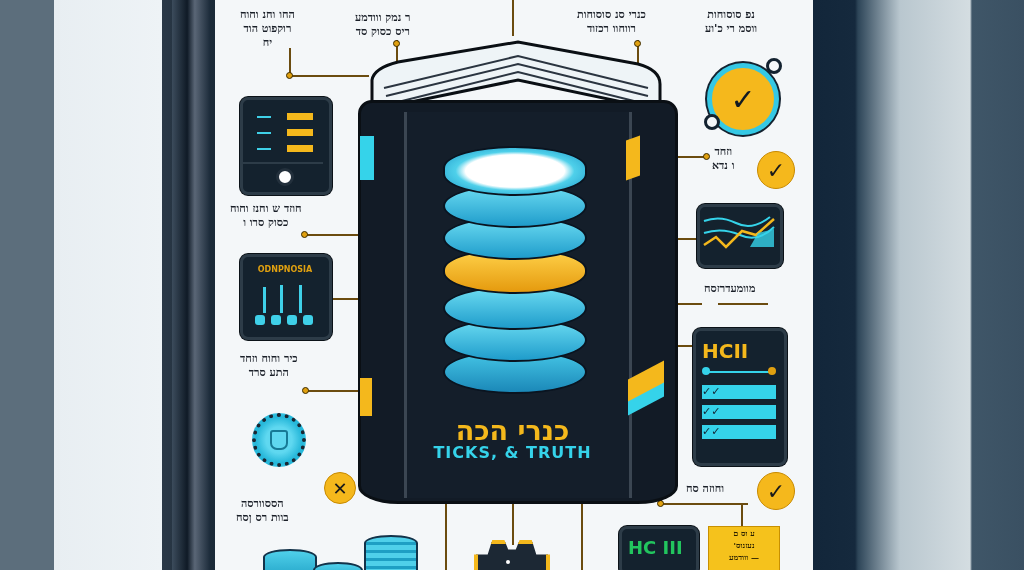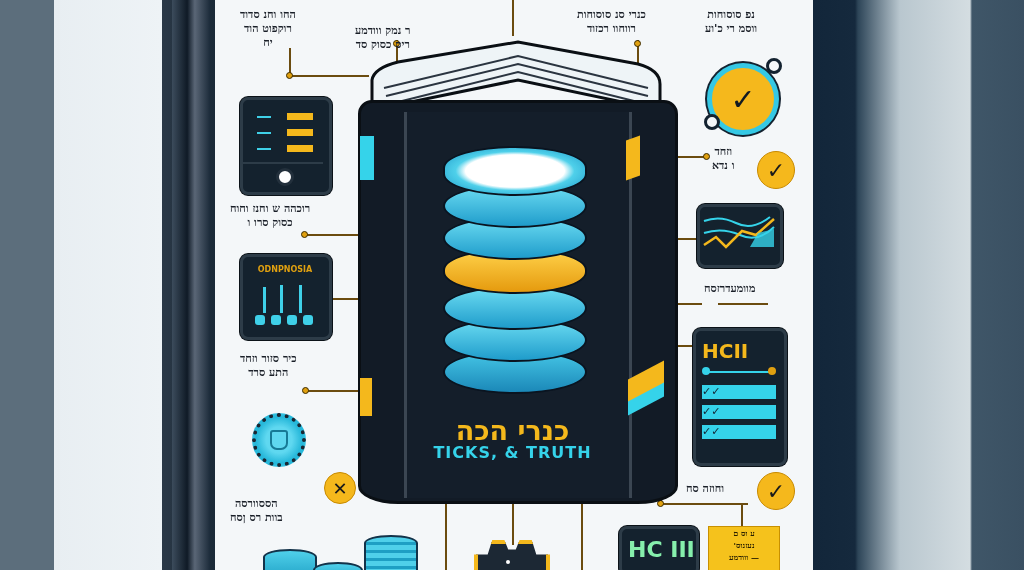--- a/index.html
+++ b/index.html
@@ -50,25 +50,25 @@
 <div class="line" style="left:672px;top:345px;width:22px;height:2px"></div>
 <div class="line" style="left:660px;top:465px;width:2px;height:40px"></div>
 <div class="line" style="left:660px;top:503px;width:88px;height:2px"></div>
 <div class="line" style="left:741px;top:503px;width:2px;height:24px"></div>
 <div class="dot" style="left:657px;top:500px"></div>
 <div class="line" style="left:445px;top:495px;width:2px;height:75px"></div>
 <div class="line" style="left:512px;top:495px;width:2px;height:50px"></div>
 <div class="line" style="left:581px;top:495px;width:2px;height:75px"></div>
 
 <div class="label" style="left:240px;top:8px">
-  <div>החו וחנ סדוד</div>
+  <div>החו וחנ וחוח</div>
   <div>רוקפוט הוד</div>
   <div>יח</div>
 </div>
-<div class="label" style="left:355px;top:24px">
+<div class="label" style="left:355px;top:11px">
   <div>ר נמק ווודמע</div>
   <div>ריס כסוק סד</div>
 </div>
 <div class="label" style="left:577px;top:8px">
   <div>כנרי סנ סוסוחות</div>
   <div>רווחוו רכזוד</div>
 </div>
 <div class="label" style="left:705px;top:8px">
   <div>נפ סוסוחות</div>
   <div>ווסמ רי כ'וע</div>
@@ -78,44 +78,44 @@
   <div class="abs" style="left:14px;top:16px;width:14px;height:2px;background:#3fd0e8"></div>
   <div class="abs" style="left:44px;top:13px;width:26px;height:7px;background:#f4b81c"></div>
   <div class="abs" style="left:14px;top:32px;width:14px;height:2px;background:#3fd0e8"></div>
   <div class="abs" style="left:44px;top:29px;width:26px;height:7px;background:#f4b81c"></div>
   <div class="abs" style="left:14px;top:48px;width:14px;height:2px;background:#3fd0e8"></div>
   <div class="abs" style="left:44px;top:45px;width:26px;height:7px;background:#f4b81c"></div>
   <div class="abs" style="left:0;top:62px;width:80px;height:2px;background:#2d3c48"></div>
   <div class="abs" style="left:33px;top:68px;width:12px;height:12px;border-radius:50%;background:#fff;border:3px solid #23303c"></div>
 </div>
 <div class="label" style="left:230px;top:202px">
-  <div>רוכהה ש וחנז וחוח</div>
+  <div>חוזד ש וחנז וחוח</div>
   <div>כסוק סרו ו</div>
 </div>
 
 <div class="panel" style="left:240px;top:254px;width:86px;height:80px">
   <div class="abs" style="left:10px;top:8px;width:64px;font-size:8px;color:#e0a010;font-weight:bold;text-align:center">ODNPNOSIA</div>
   <div class="abs" style="left:20px;top:30px;width:3px;height:26px;background:#3fd0e8"></div>
   <div class="abs" style="left:37px;top:28px;width:3px;height:28px;background:#3fd0e8"></div>
   <div class="abs" style="left:56px;top:28px;width:3px;height:28px;background:#3fd0e8"></div>
   <div class="abs" style="left:12px;top:58px;width:10px;height:10px;border-radius:3px;background:#3fd0e8"></div>
   <div class="abs" style="left:28px;top:58px;width:10px;height:10px;border-radius:3px;background:#3fd0e8"></div>
   <div class="abs" style="left:44px;top:58px;width:10px;height:10px;border-radius:3px;background:#3fd0e8"></div>
   <div class="abs" style="left:60px;top:58px;width:10px;height:10px;border-radius:3px;background:#3fd0e8"></div>
 </div>
 <div class="label" style="left:240px;top:352px">
-  <div>כיר סזור וזחד</div>
+  <div>כיר וחוח וזחד</div>
   <div>התע סרד</div>
 </div>
 
 <div class="abs" style="left:252px;top:413px;width:46px;height:46px;border-radius:50%;background:radial-gradient(circle,#5fd8f0 40%,#27b8da 70%);border:4px dotted #1a2632">
   <div class="abs" style="left:14px;top:13px;width:14px;height:16px;border:2px solid #177a96;border-radius:3px 3px 7px 7px"></div>
 </div>
 <div class="check" style="left:324px;top:472px;width:30px;height:30px;font-size:18px">✕</div>
-<div class="label" style="left:230px;top:497px">
+<div class="label" style="left:236px;top:497px">
   <div>הססוורסה</div>
   <div>בוות רס ןסח</div>
 </div>
 
 <div class="abs" style="left:263px;top:549px;width:50px;height:30px;border-radius:50%/8px;background:linear-gradient(#4fd0ea,#1e9fc4);border:2px solid #13334a"></div>
 <div class="abs" style="left:313px;top:562px;width:46px;height:20px;border-radius:50%/8px;background:linear-gradient(#4fd0ea,#1e9fc4);border:2px solid #13334a"></div>
 <div class="abs" style="left:364px;top:535px;width:50px;height:40px;border-radius:50%/8px;background:repeating-linear-gradient(#4fd0ea 0,#4fd0ea 5px,#1e9fc4 5px,#1e9fc4 8px);border:2px solid #13334a"></div>
 
 <div class="book">
   <div class="pages">
@@ -172,21 +172,21 @@
   <div class="abs" style="left:72px;top:36px;width:8px;height:8px;border-radius:50%;background:#e0a010"></div>
   <div class="abs" style="left:6px;top:54px;width:74px;height:14px;background:#35d3ea;font-size:11px;color:#132230;font-weight:bold">✓✓</div>
   <div class="abs" style="left:6px;top:74px;width:74px;height:14px;background:#35d3ea;font-size:11px;color:#132230;font-weight:bold">✓✓</div>
   <div class="abs" style="left:6px;top:94px;width:74px;height:14px;background:#35d3ea;font-size:11px;color:#132230;font-weight:bold">✓✓</div>
 </div>
 
 <div class="label" style="left:686px;top:482px">וחוזה סח</div>
 <div class="check" style="left:757px;top:472px;width:36px;height:36px;font-size:22px">✓</div>
 
 <div class="panel" style="left:619px;top:526px;width:74px;height:44px">
-  <div class="abs" style="left:6px;top:8px;font-size:22px;font-weight:bold;color:#86efac">HC III</div>
+  <div class="abs" style="left:6px;top:8px;font-size:18px;font-weight:bold;color:#22c55e">HC III</div>
 </div>
 
 <div class="abs" style="left:708px;top:526px;width:70px;height:44px;background:#f5c21c;border:1px solid #c89000;font-family:'DejaVu Serif',serif;font-size:8px;font-weight:bold;color:#2a2000;text-align:center;line-height:12px;direction:rtl">
   <div>ע וס ם</div>
   <div>נעזנוס'</div>
   <div>— ווודמע</div>
 </div>
 
 <div class="abs" style="left:474px;top:540px;width:68px;height:40px;background:#1c2834;border:4px solid #f4b81c;border-radius:12px 12px 0 0;clip-path:polygon(0 30%,18% 30%,24% 0,40% 0,45% 20%,55% 20%,60% 0,76% 0,82% 30%,100% 30%,100% 100%,0 100%)"></div>
 <div class="abs" style="left:506px;top:560px;width:4px;height:4px;background:#fff;border-radius:50%"></div>

